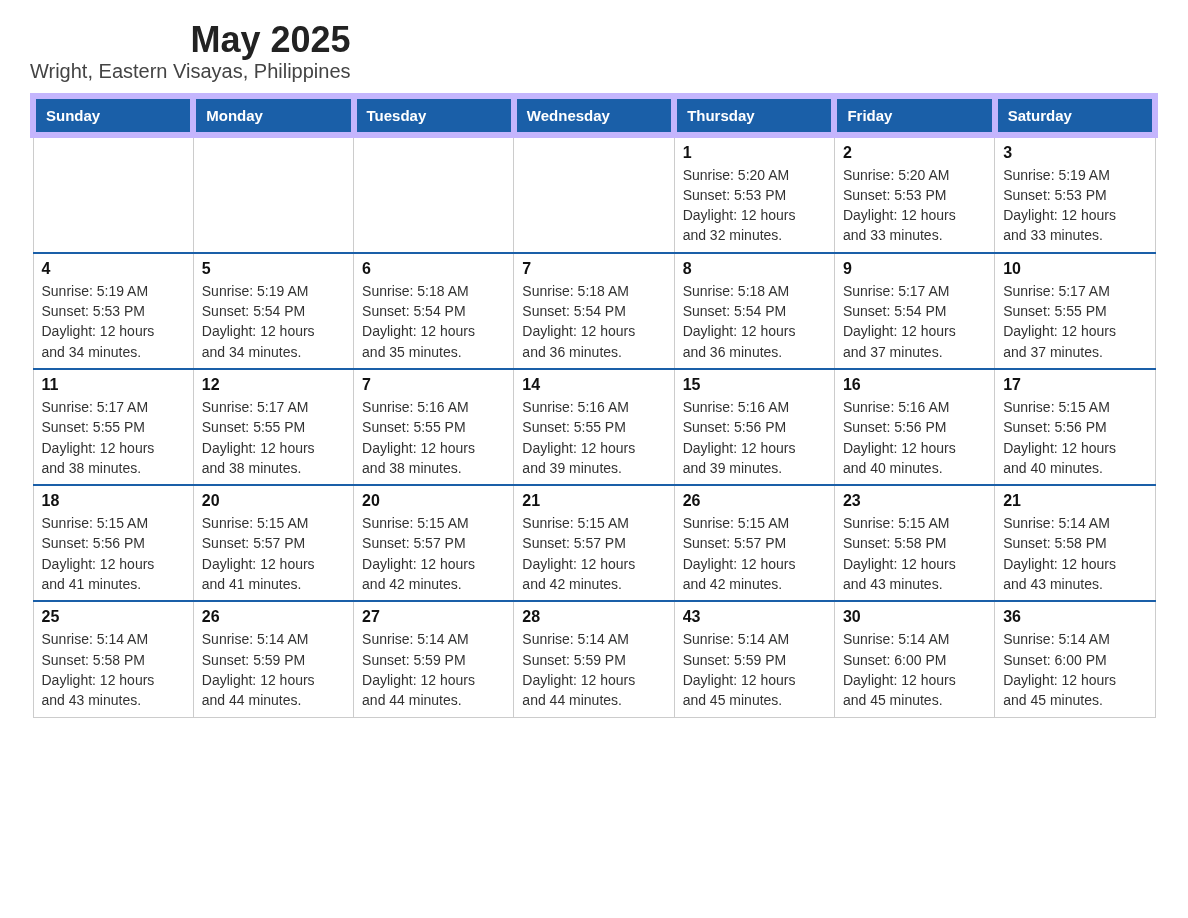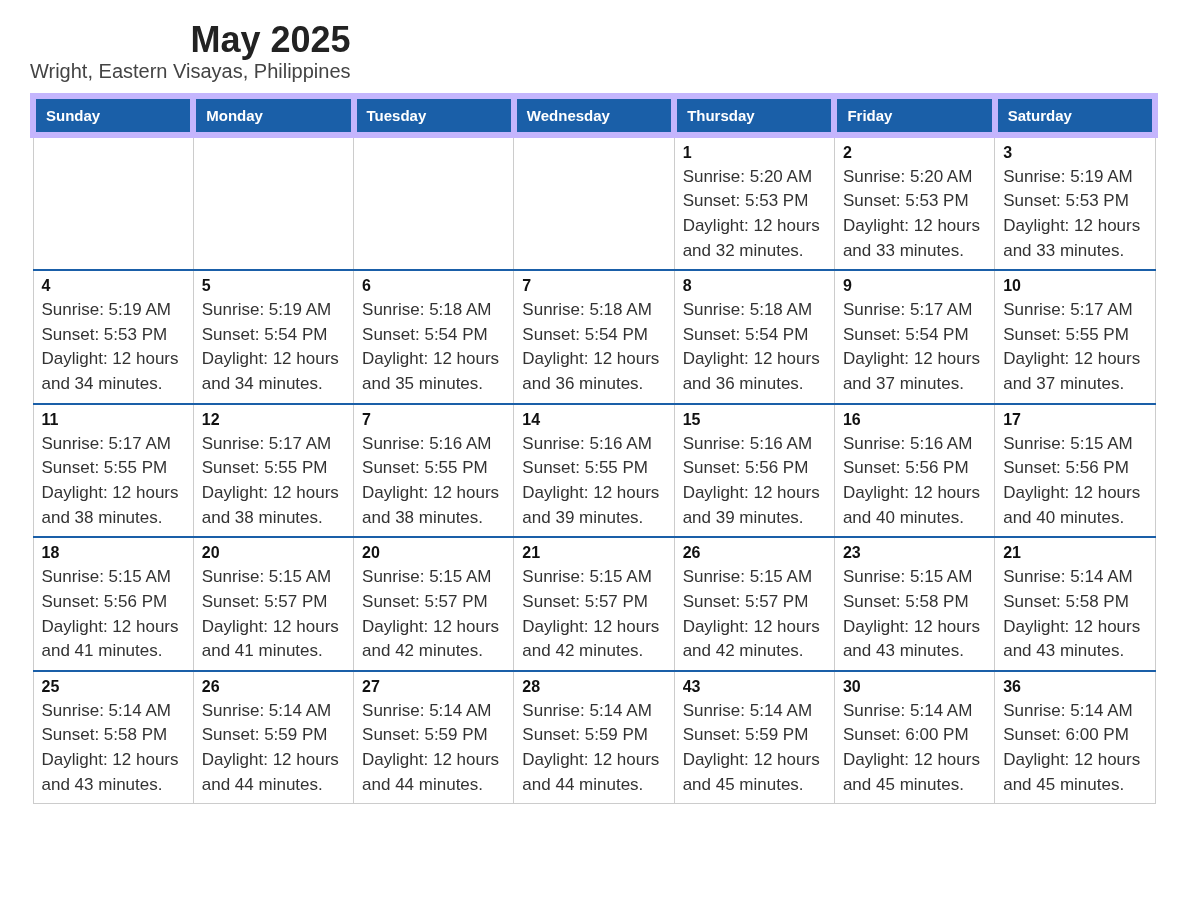--- a/index.html
+++ b/index.html
@@ -84,21 +84,21 @@
       color: #333;
     }
     .day-number {
       font-size: 16px;
       font-weight: bold;
       color: #111;
       display: block;
       margin-bottom: 3px;
     }
     .day-info {
-      font-size: 17px;
+      font-size: 14px;
       color: #333;
       line-height: 1.45;
     }
     .empty-cell {
       background: #fff;
     }
     
     .calendar tr.week-row td {
       border-top: 2px solid #1a5fa8;
     }

